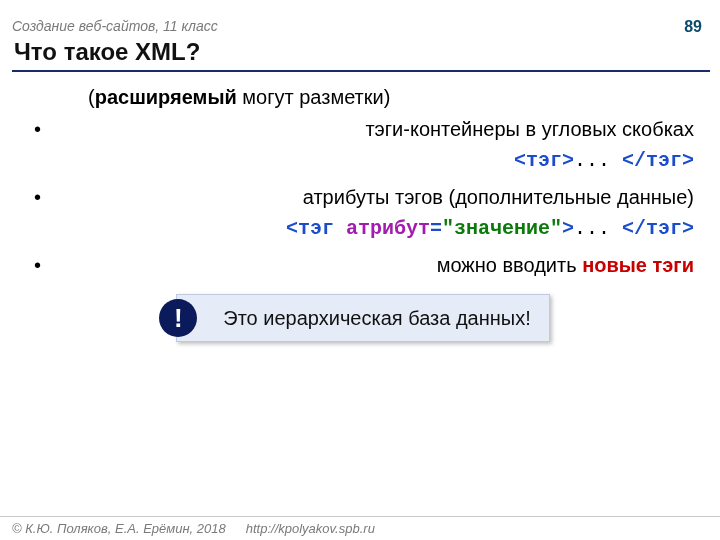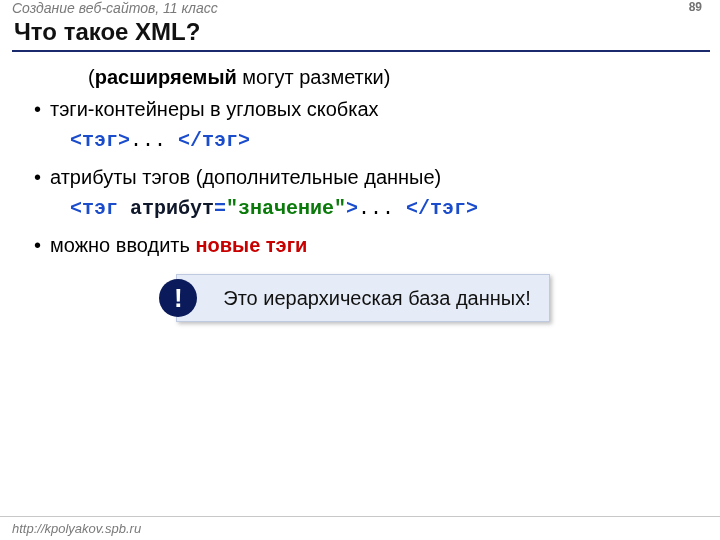--- a/index.html
+++ b/index.html
@@ -8,26 +8,26 @@
     font-family: Arial, "Helvetica Neue", sans-serif;
     background: #fff;
     color: #000;
     position: relative;
     overflow: hidden;
   }
   .header {
     display: flex;
     justify-content: space-between;
     align-items: flex-start;
-    padding: 0 18px 2px 12px;
+    padding: 18px 18px 2px 12px;
     font-size: 14px;
     color: #7a7a7a;
     font-style: italic;
   }
-  .header .pagenum { font-style: normal; color: #737373; font-size: 12px; font-weight: bold; text-align: center; }
+  .header .pagenum { font-style: normal; color: #0c4a6e; font-size: 16px; font-weight: bold; text-align: center; }
   .title {
     font-size: 24px;
     font-weight: bold;
     color: #111;
     padding: 0 15px 4px 14px;
   }
   .title-underline {
     height: 0;
     border-bottom: 2px solid #1a2a6c;
     margin: 0 10px 10px 12px;
@@ -43,39 +43,40 @@
   .sub { padding-left: 56px; }
   ul.bullets {
     list-style: none;
     padding-left: 0;
     margin-top: 2px;
   }
   ul.bullets > li {
     position: relative;
     padding-left: 18px;
     margin: 2px 0 4px 0;
+    text-align: right;
   }
   ul.bullets > li::before {
     content: "•";
     position: absolute;
     left: 2px;
     top: 0;
     color: #000;
     font-size: 20px;
     line-height: 1.5;
   }
   .code {
     font-family: "Courier New", monospace;
     font-size: 20px;
     padding-left: 20px;
     margin: 2px 0 6px 0;
     white-space: pre;
   }
   .c-blue { color: #1a4ccc; font-weight: bold; }
-  .c-red  { color: #0f172a; font-weight: bold; }
+  .c-red  { color: #a21caf; font-weight: bold; }
   .c-green{ color: #0a7a0a; font-weight: bold; }
   .b-red  { color: #c80000; font-weight: bold; }
   .callout-wrap {
     display: flex;
     justify-content: center;
     margin-top: 14px;
   }
   .callout {
     position: relative;
     background: #e6ecf7;
@@ -148,14 +149,15 @@
   <div class="callout-wrap">
     <div class="callout">
       <div class="bang">!</div>
       <span>Это иерархическая база данных!</span>
     </div>
   </div>
 
 </div>
 
 <div class="footer">
+  <span>© К.Ю. Поляков, Е.А. Ерёмин, 2018</span>
   <span>http://kpolyakov.spb.ru</span>
 </div>
 
 </body></html>

